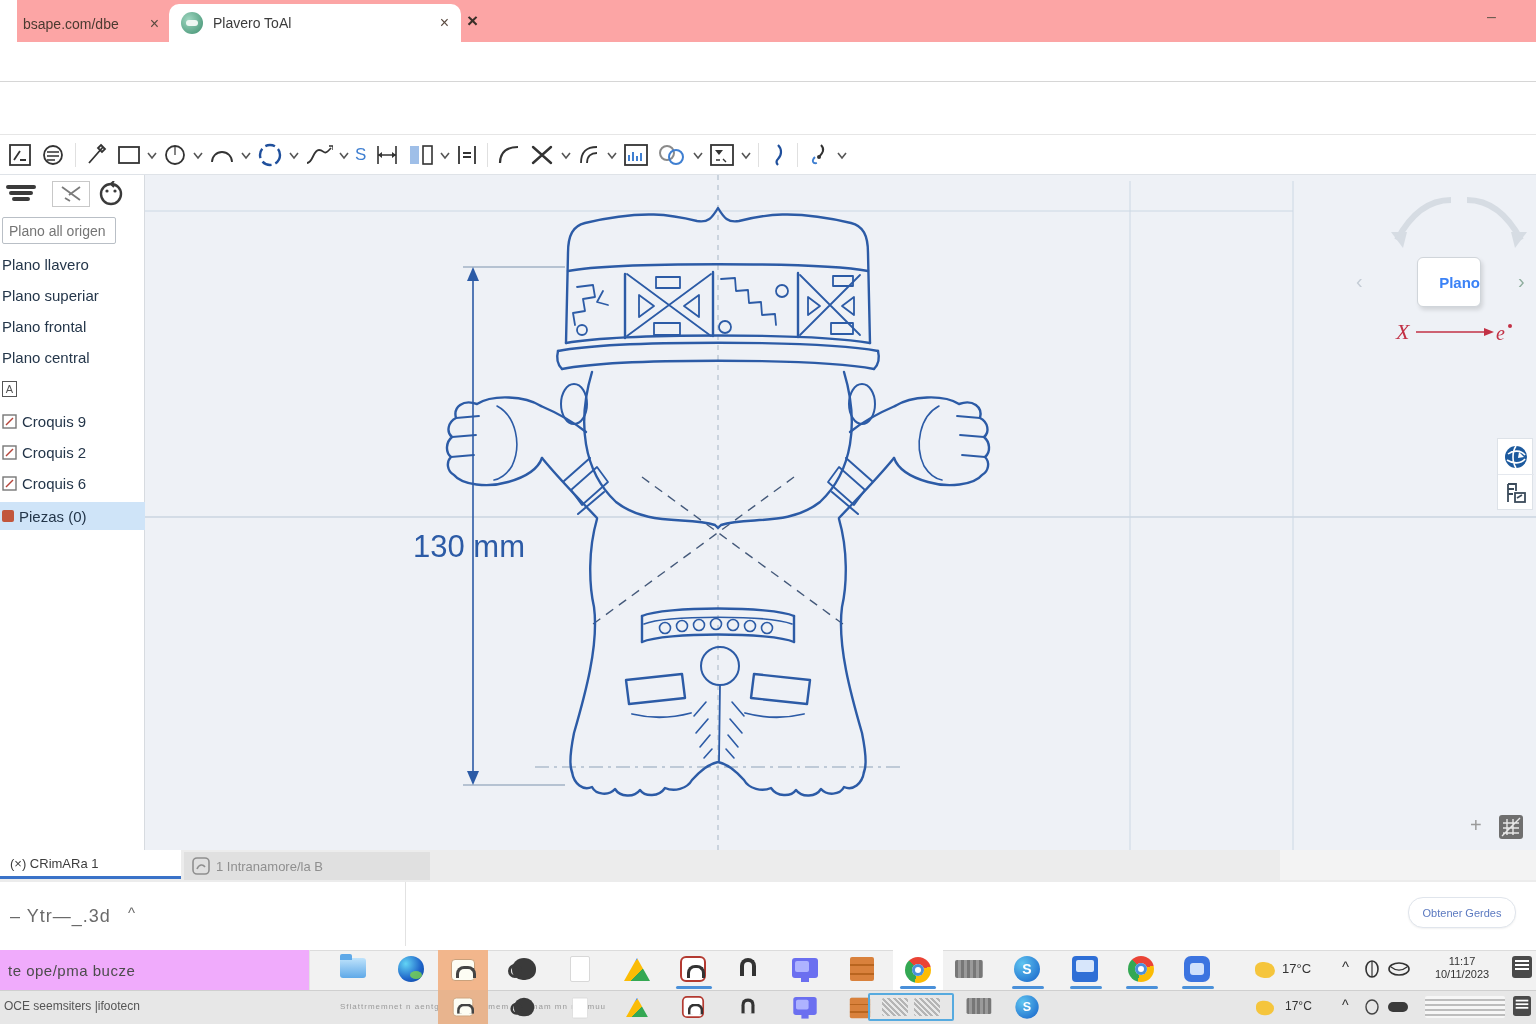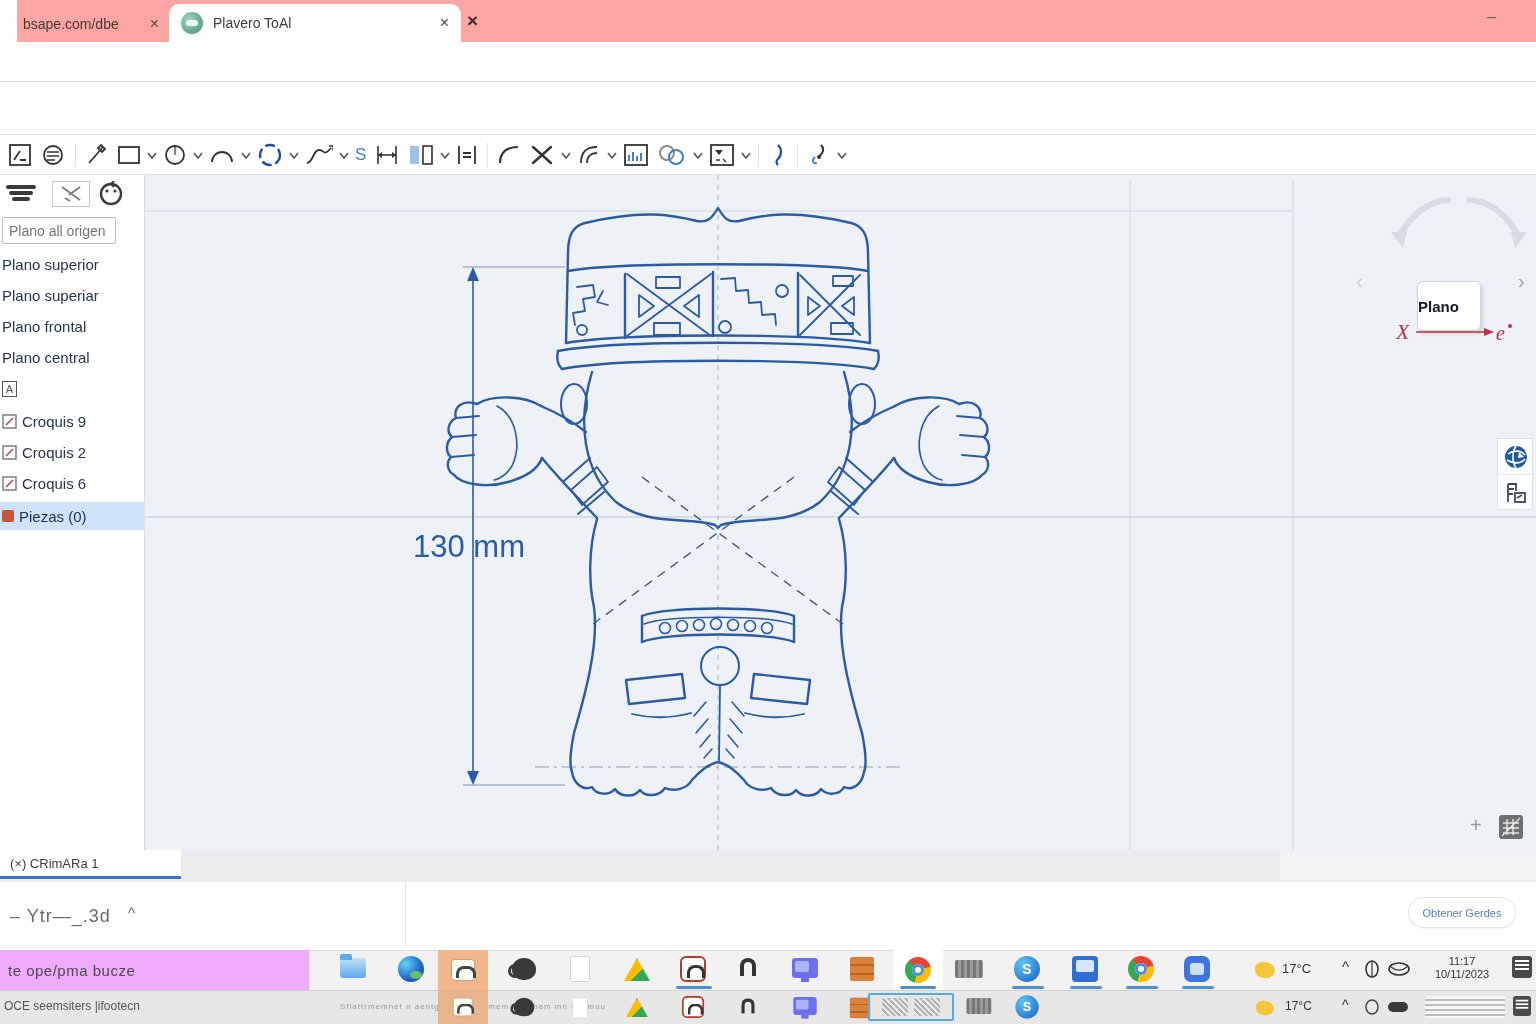--- a/index.html
+++ b/index.html
@@ -55,22 +55,22 @@
                font-size:14px; color:#9aa1a8; padding:0 6px; font-family:"Liberation Sans",sans-serif; }
   .sb-item { position:absolute; left:0; width:145px; height:28px; display:flex; align-items:center; gap:5px;
              font-size:15px; color:#24364a; padding-left:2px; }
   .sb-item.sel { background:#cfe4f8; }
   .floatbtn { left:146px; top:480px; width:38px; height:37px; background:#fff; border:1px solid #c3c3c3; border-radius:3px;
               display:flex; align-items:center; justify-content:center; }
 
   
   .canvas { left:145px; top:175px; width:1391px; height:675px; background:#eef1f6; }
   .planobox { left:1417px; top:257px; width:64px; height:50px; background:#fff; border:1px solid #d0d5da; border-radius:6px;
-              box-shadow:2px 3px 4px rgba(0,0,0,.12); display:flex; align-items:center; justify-content:flex-start;
-              font-size:15px; font-weight:bold; color:#0f172a;margin-top:24px; }
+              box-shadow:2px 3px 4px rgba(0,0,0,.12); display:flex; align-items:center; justify-content:flex-end;
+              font-size:15px; font-weight:bold; color:#3b82f6; }
   .cubechev { font-size:20px; color:#c4ccd5; }
   .sideicons { left:1497px; top:438px; width:36px; height:72px; background:#fff; border:1px solid #dde2e8; }
   .canvasplus { font-size:20px; color:#9a9a9a; }
 
   
   .bottomtabs { left:0; top:850px; width:1536px; height:32px; background:#ececec; }
   .btab1 { left:0; top:850px; width:181px; height:29px; background:#fff; border-bottom:3px solid #3a72c8;
            display:flex; align-items:center; padding-left:10px; font-size:13px; color:#3c3c3c; }
   .btab2 { left:184px; top:852px; width:246px; height:28px; background:#e0e0e0; display:flex; align-items:center; gap:6px;
            padding-left:8px; font-size:13px; color:#8f8f8f; }
@@ -357,21 +357,21 @@
     </div>
     <svg class="abs" style="left:98px;top:6px;" width="26" height="26" viewBox="0 0 26 26">
       <circle cx="13" cy="13" r="10" fill="none" stroke="#3a3a3a" stroke-width="2.4"></circle>
       <path d="M13,3 l3,-3 M13,3 l3,3" stroke="#3a3a3a" stroke-width="2" fill="none"></path>
       <circle cx="9" cy="10" r="1.6" fill="#3a3a3a"></circle>
         <circle cx="17" cy="10" r="1.6" fill="#3a3a3a"></circle>
     </svg>
     <input class="sb-search" placeholder="Plano all origen" style="">
 
     <div class="sb-item" style="top:75px;">
-      <span>Plano superior</span>
+      <span>Plano llavero</span>
     </div>
     <div class="sb-item" style="top:106px;">
       <span>Plano superiar</span>
     </div>
     <div class="sb-item" style="top:137px;">
       <span>Plano frontal</span>
     </div>
     <div class="sb-item" style="top:168px;">
       <span>Plano central</span>
     </div>
@@ -572,20 +572,27 @@
   <svg class="abs" style="left:1498px;top:814px;" width="26" height="26" viewBox="0 0 26 26">
     <rect x="1" y="1" width="24" height="24" rx="3" fill="#6f6f6f"></rect>
     <path d="M5,9 H21 M5,14 H21 M5,19 H21 M9,5 V21 M15,5 V21 M4,22 L22,4" stroke="#e8e8e8" stroke-width="1.4"></path>
   </svg>
 
   <div class="abs bottomtabs"></div>
   <div class="abs btabspacer"></div>
   <div class="abs btab1">
     <span>(×) CRimARa 1</span>
   </div>
+  <div class="abs btab2">
+    <svg width="18" height="18" viewBox="0 0 18 18">
+      <rect x="1" y="1" width="16" height="16" rx="4" fill="none" stroke="#8f8f8f" stroke-width="1.6"></rect>
+      <path d="M5,12 C7,7 11,7 13,10" fill="none" stroke="#8f8f8f" stroke-width="1.6"></path>
+    </svg>
+    <span>1 Intranamore/la B</span>
+  </div>
 
   <div class="abs statusrow">
     <span class="abs statusleft" style="left:10px;top:24px;">– Ytr—_.3d</span>
     <span class="abs statusleft" style="left:128px;top:22px;font-size:15px;">^</span>
   </div>
   <div class="abs statusdivider"></div>
   <div class="abs helpbtn">
     <span>Obtener Gerdes</span>
   </div>
 

